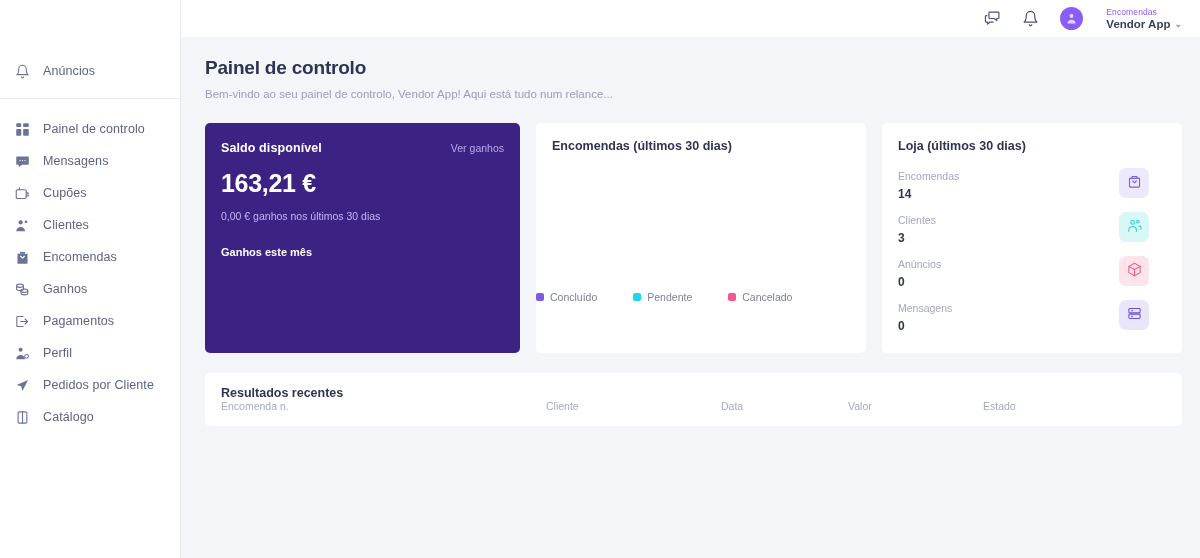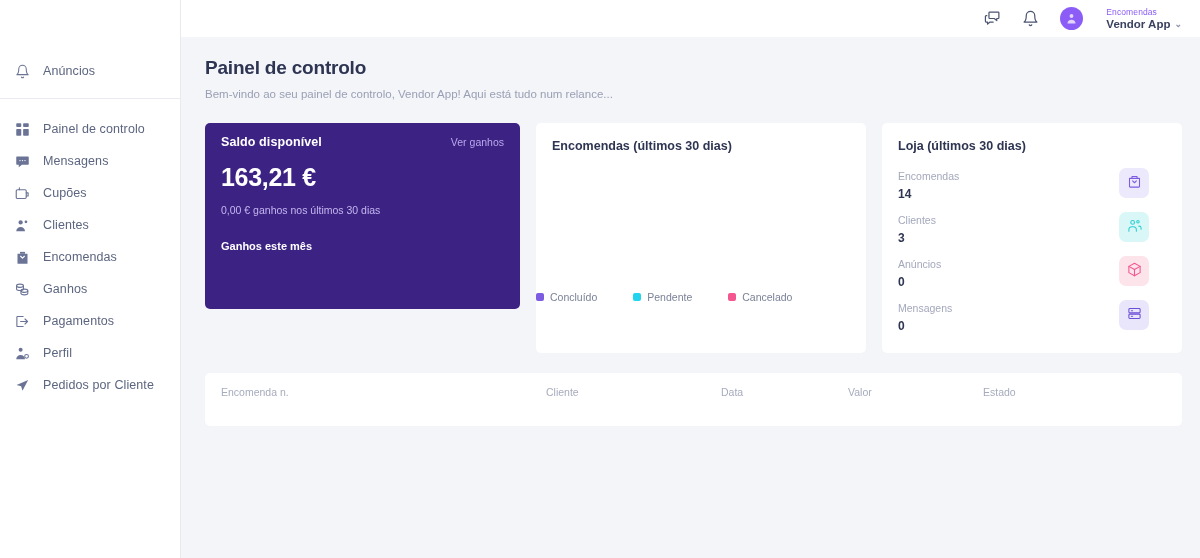--- a/index.html
+++ b/index.html
@@ -63,24 +63,24 @@
 
   .content { padding: 20px 18px 0 24px; }
 
   .page-title { font-size: 19px; font-weight: bold; color: #2e3552; letter-spacing: -.2px; }
   .page-sub { font-size: 11.5px; color: #9aa0b4; margin-top: 9px; }
 
   .cards-row { display: flex; gap: 16px; margin-top: 23px; }
 
   
   .card-balance {
-    width: 315px; height: 186px;
+    width: 315px; height: 230px;
     background: #3c2283;
     border-radius: 5px;
-    padding: 12px 16px;
+    padding: 18px 16px;
     color: #ffffff;
     position: relative;
     flex: 0 0 315px;
   }
   .bal-head { display: flex; justify-content: space-between; align-items: baseline; }
   .bal-title { font-size: 12.5px; font-weight: bold; letter-spacing: .1px; }
   .bal-link { font-size: 10.5px; color: #b9a9ed; cursor: pointer; }
   .bal-amount { font-size: 25px; font-weight: bold; margin-top: 14px; letter-spacing: -.3px; }
   .bal-note { font-size: 10.5px; color: #c3b6ef; margin-top: 12px; }
   .bal-sub-title { font-size: 11px; font-weight: bold; margin-top: 24px; }
@@ -248,20 +248,29 @@
 
     <div class="nav-item">
       <span class="nav-icon">
         <svg width="15" height="15" viewBox="0 0 24 24" fill="#6b7496">
           <path d="M21 3L2.5 11.2l7.3 2.1 2.2 7.2z"></path>
         </svg>
       </span>
       <span class="nav-label">Pedidos por Cliente</span>
     </div>
 
+    <div class="nav-item">
+      <span class="nav-icon">
+        <svg width="15" height="15" viewBox="0 0 24 24" fill="none" stroke="#6b7496" stroke-width="1.8" stroke-linecap="round" stroke-linejoin="round">
+          <rect x="5" y="3" width="14" height="18" rx="2"></rect>
+            <path d="M12 3v18"></path>
+        </svg>
+      </span>
+      <span class="nav-label">Catálogo</span>
+    </div>
   </nav>
 
   <div class="main">
 
     <header class="topbar">
       <div class="topicon">
         <svg width="17" height="17" viewBox="0 0 24 24" fill="none" stroke="#4b5370" stroke-width="1.7" stroke-linecap="round" stroke-linejoin="round">
           <path d="M8 3h12a1 1 0 0 1 1 1v7a1 1 0 0 1-1 1h-2v3l-3.5-3H8a1 1 0 0 1-1-1V4a1 1 0 0 1 1-1z"></path>
           <path d="M4 8H3a1 1 0 0 0-1 1v7a1 1 0 0 0 1 1h2v3l3.5-3H13"></path>
         </svg>
@@ -383,20 +392,21 @@
                   </svg>
                 </span>
               </div>
             </div>
 
           </div>
         </section>
       </div>
 
       <section class="card-table">
+        <div class="tbl-title">Resultados recentes</div>
         <div class="tbl-head">
           <div class="th" style="width:325px">Encomenda n.</div>
           <div class="th" style="width:175px">Cliente</div>
           <div class="th" style="width:127px">Data</div>
           <div class="th" style="width:135px">Valor</div>
           <div class="th">Estado</div>
         </div>
       </section>
 
     </div>

